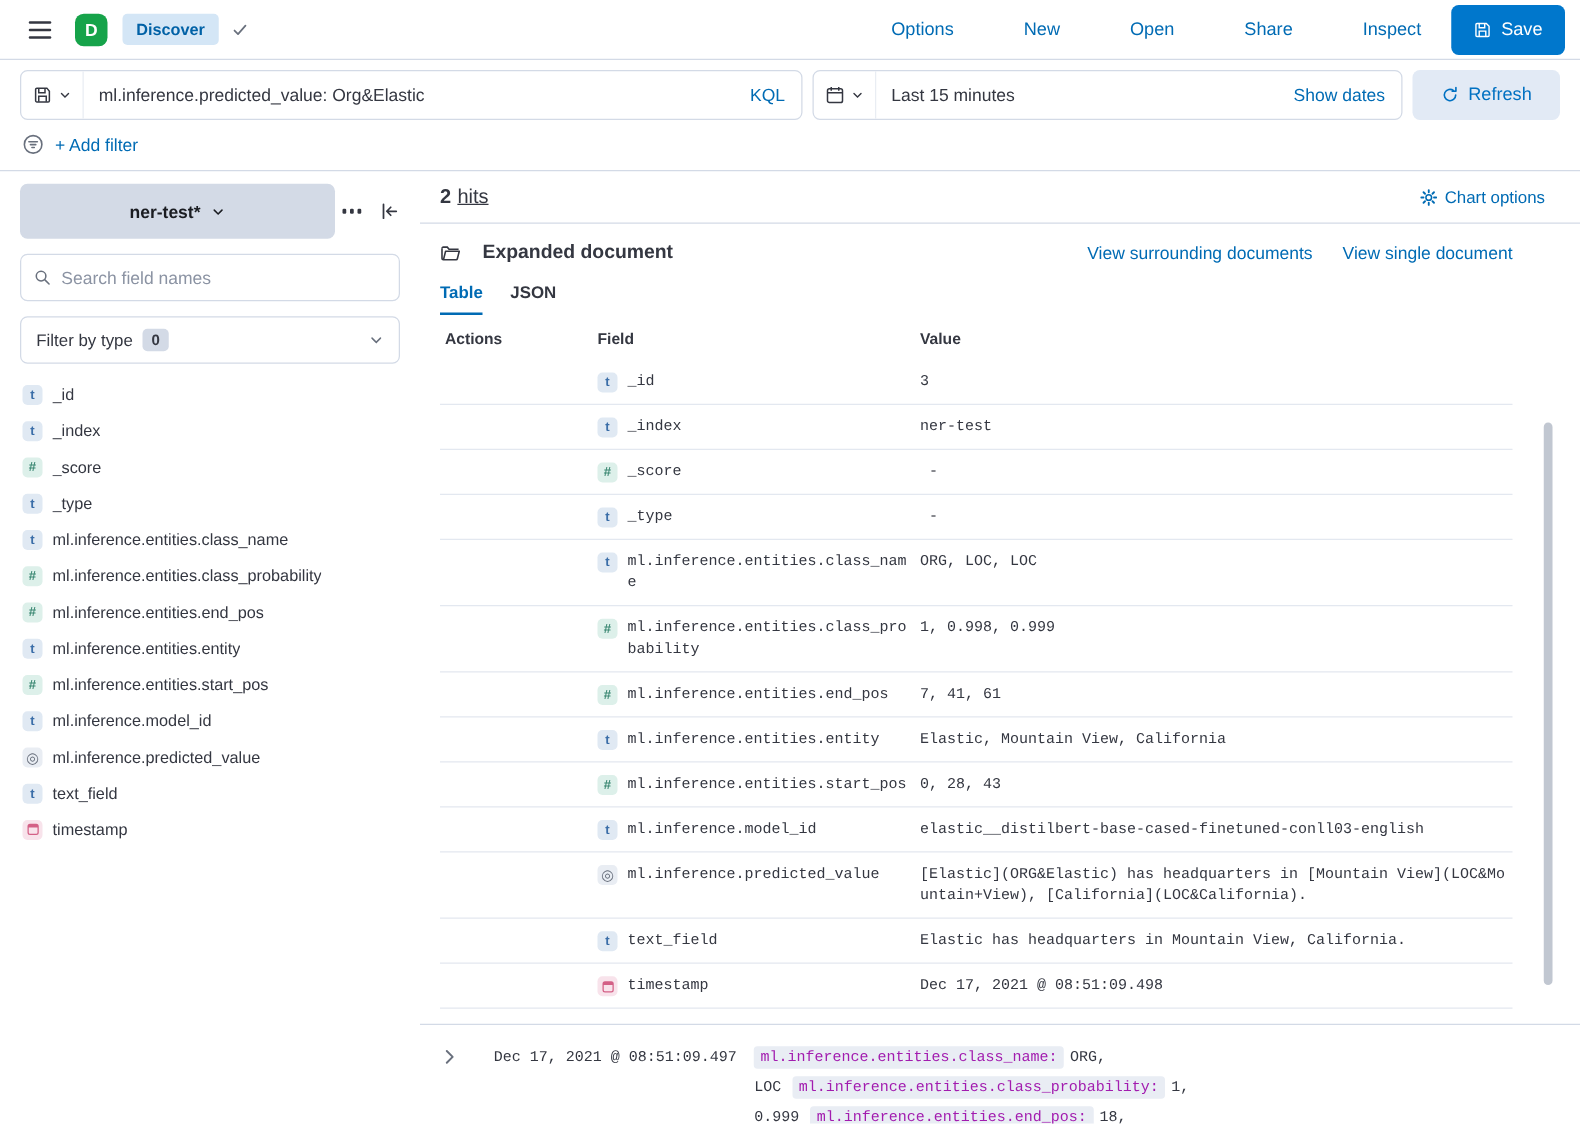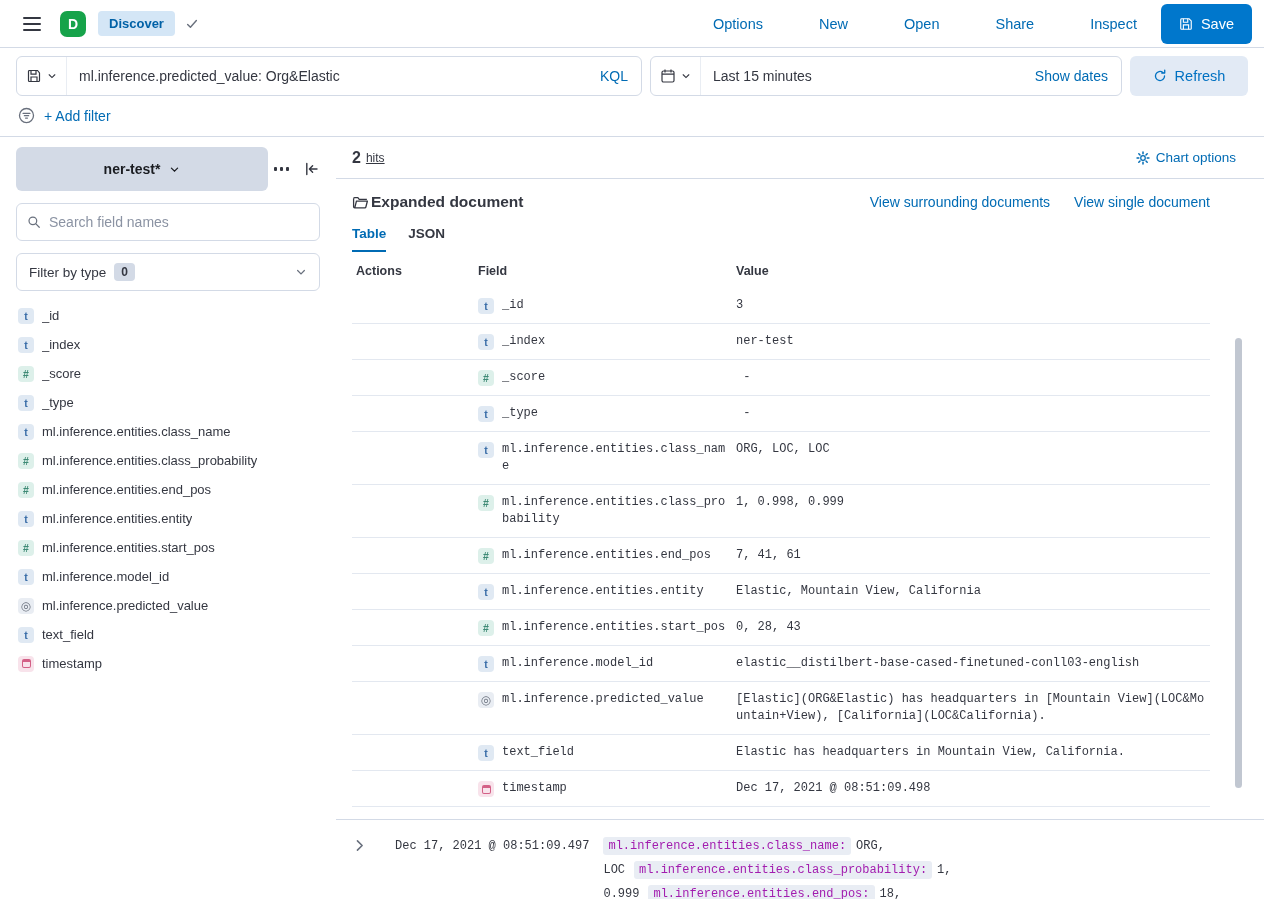--- a/index.html
+++ b/index.html
@@ -63,26 +63,26 @@
   .tok-string { background:#E0E9F3; color:#3B6EA8; }
   .tok-number { background:#DDF0EA; color:#3E8A75; }
   .tok-other  { background:#E9EDF3; color:#69707D; font-size:12px; font-weight:400; }
   .tok-date   { background:#F8E3EB; color:#D36086; }
   .cal { width:9px; height:9px; border:1.2px solid currentColor; border-top:3.2px solid currentColor; border-radius:2px; }
 
   
   .main { flex:1; position:relative; overflow:hidden; display:flex; flex-direction:column; }
   .hits-bar { height:42px; flex:0 0 42px; display:flex; align-items:center; padding:0 28px 0 16px; border-bottom:1px solid #D3DAE6; }
   .hits-num { font-size:16px; font-weight:700; margin-right:5px; }
-  .hits-word { font-size:12px;text-decoration:underline; }
+  .hits-word { font-size:16px;text-decoration:underline; }
   .chart-opts { margin-left:auto; display:flex; align-items:center; gap:6px; color:#006BB4; font-size:13.5px; cursor:pointer; }
 
   .panel { padding:14px 54px 0 16px; }
   .panel-head { display:flex; align-items:center; }
-  .panel-title { font-size:15.5px; font-weight:700; margin-left:2px; }
+  .panel-title { font-size:15.5px; font-weight:700; margin-left:17px; }
   .panel-links { margin-left:auto; display:flex; gap:24px; }
   .panel-link { color:#006BB4; font-size:14px; font-weight:500; cursor:pointer; }
   .tabs { display:flex; gap:22px; margin-top:15px; }
   .tab { font-size:13.5px; font-weight:600; padding-bottom:9px; color:#343741; cursor:pointer; }
   .tab.active { color:#006BB4; border-bottom:2px solid #006BB4; }
 
   .thead { display:grid; grid-template-columns:126px 258px 1fr; padding:12px 0 10px 0; font-size:12.5px; font-weight:700; }
   .thead .h-actions { padding-left:4px; }
   .trow { display:grid; grid-template-columns:126px 258px 1fr; border-bottom:1px solid #E3E8F0; padding:9px 0; }
   .fieldcell { display:flex; align-items:flex-start; gap:8px; padding-right:8px; }

